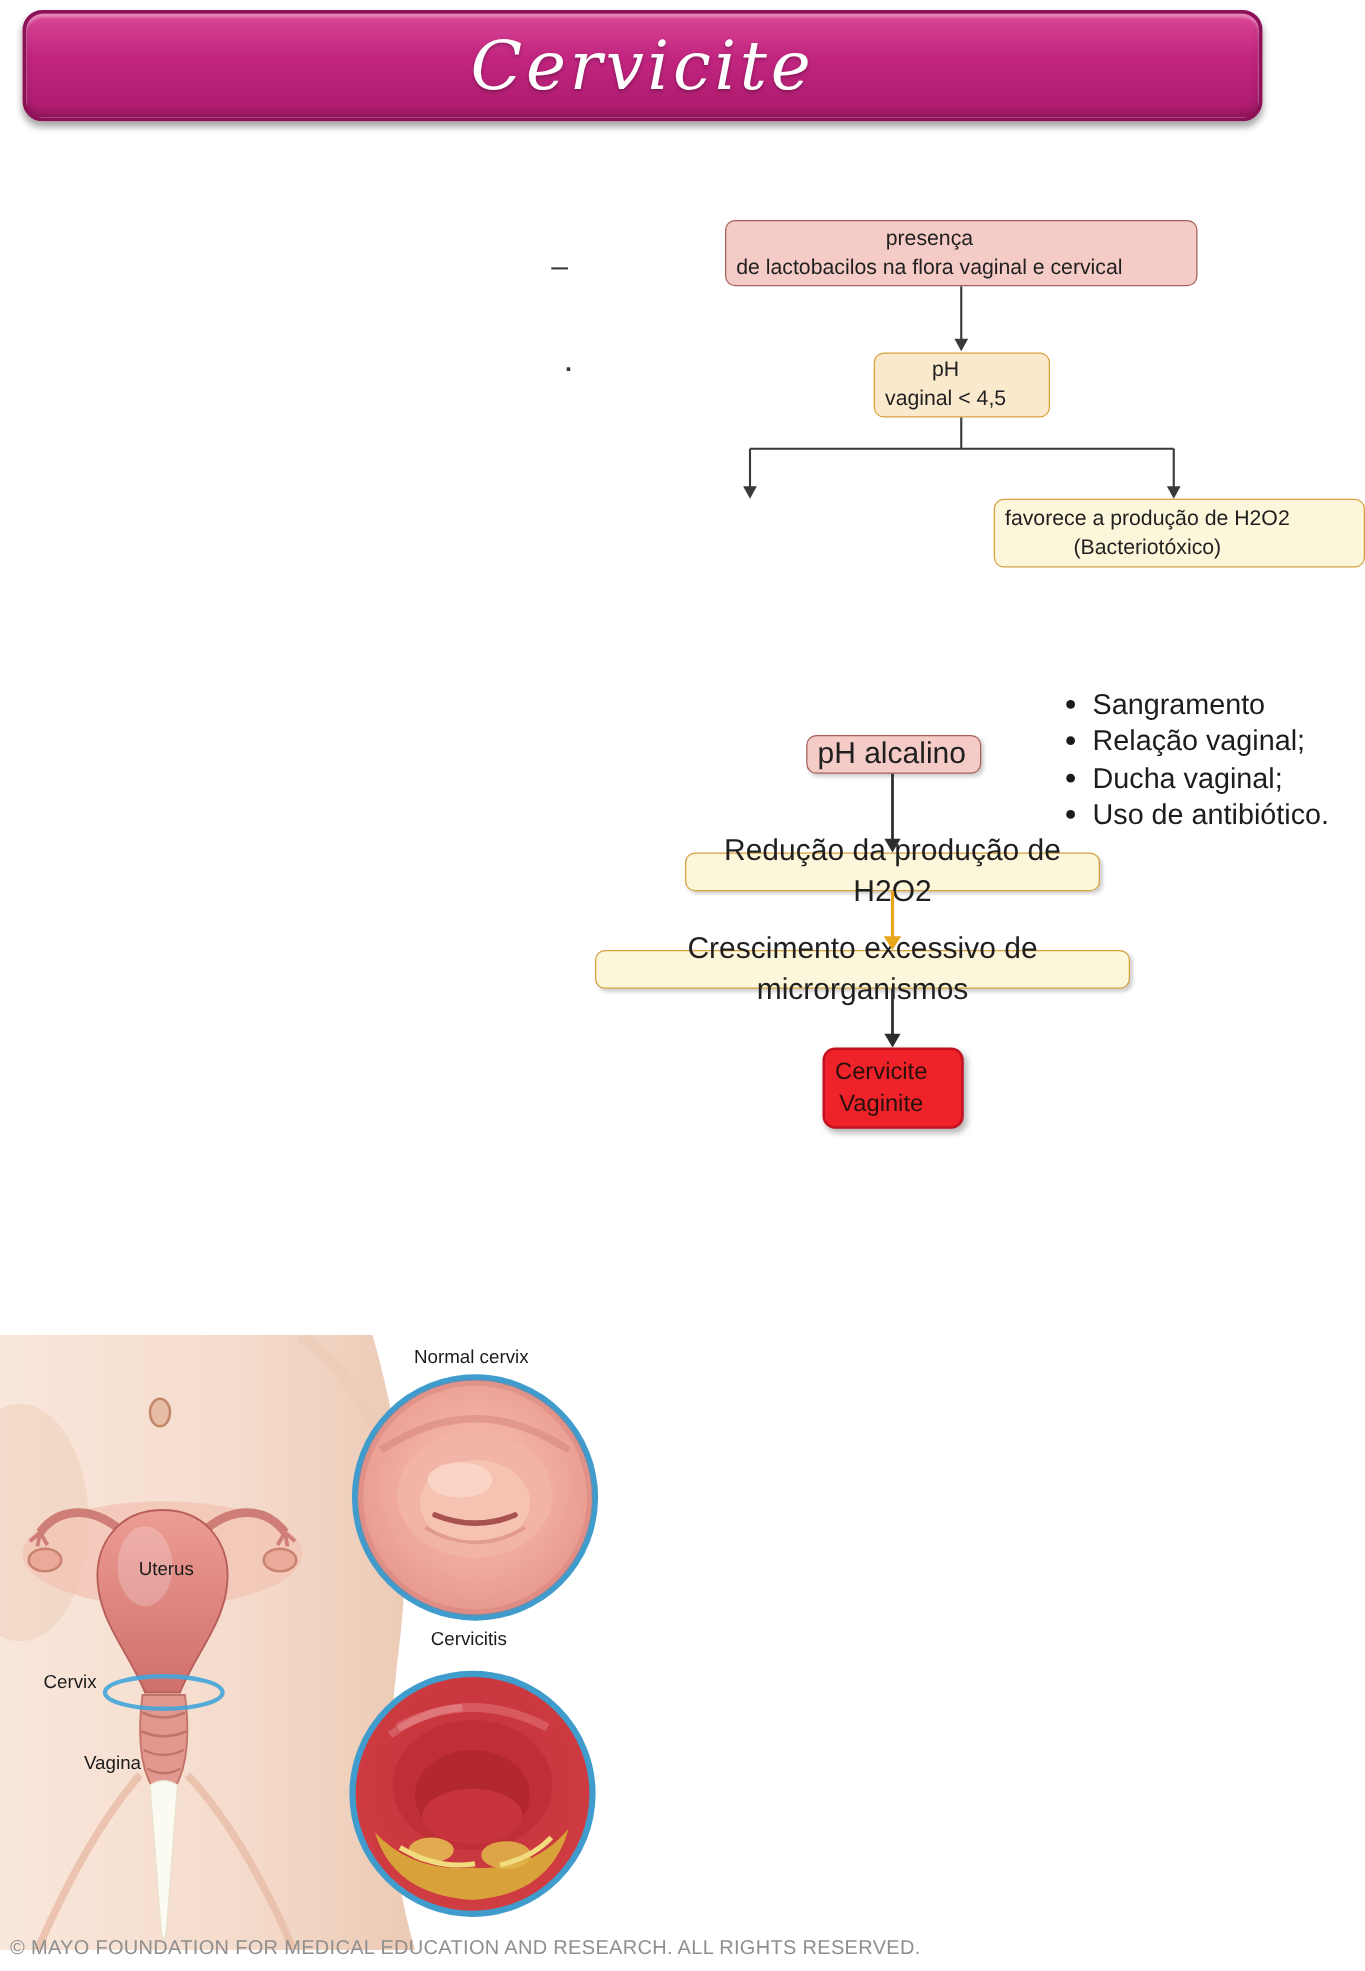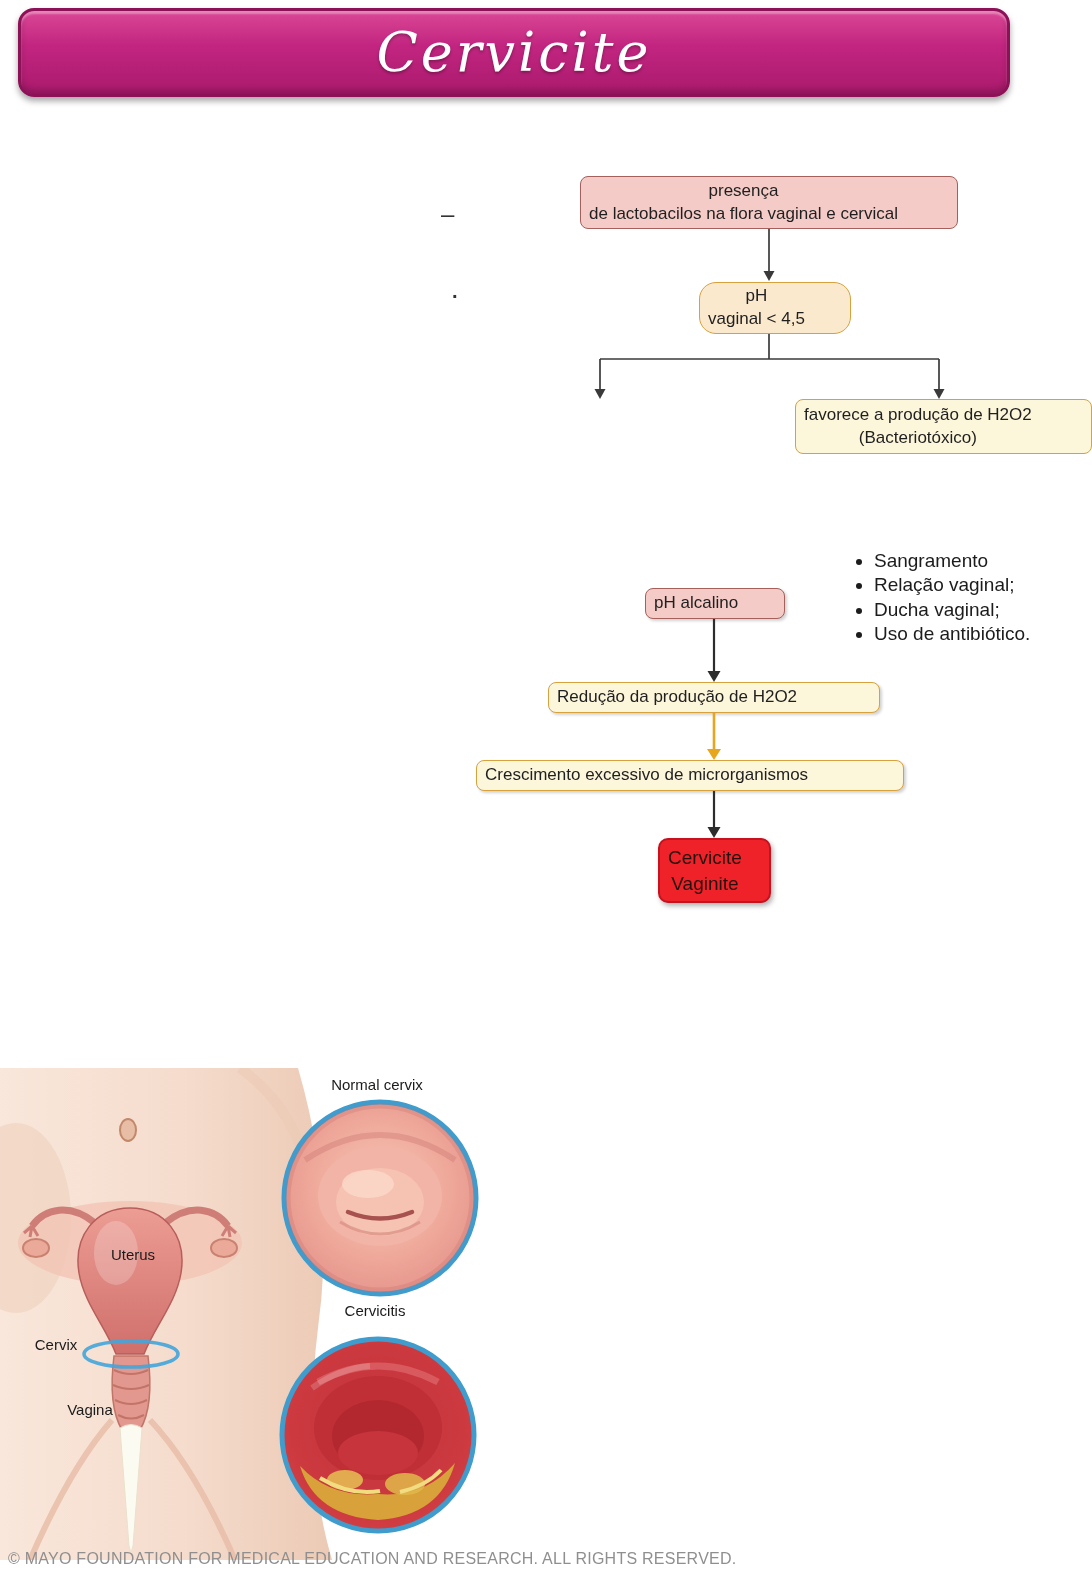--- a/index.html
+++ b/index.html
@@ -24,35 +24,35 @@
   
   .fc-box {
     position:absolute; display:flex; align-items:center; justify-content:flex-start;
     text-align:center; border-radius:8px; color:#1f1f1f;
     font-size:17px; line-height:1.35; padding:2px 8px;
   }
   .fc-box span { white-space:pre-line; }
   .style-pink  { background:#f4cbc6; border:1.6px solid #a5605b; }
   .style-peach { background:#fbe9ce; border:1.6px solid #d7a13d; }
   .style-cream { background:#fcf6db; border:1.6px solid #d7a13d; }
-  .fc2 { font-size:17px; box-shadow:2px 2px 3px rgba(0,0,0,.18); }
+  .fc2 { font-size:24px; box-shadow:2px 2px 3px rgba(0,0,0,.18); }
   .style-red {
     background:#ee2228; border:2px solid #c31220; color:#26110f;
     font-size:19px; box-shadow:2px 3px 5px rgba(0,0,0,.3); border-radius:10px;
   }
 
   .stray { position:absolute; color:#333; }
   .stray-dash { left:441px; top:200px; font-size:24px; }
   .stray-dot  { left:452px; top:280px; font-size:20px; font-weight:bold; }
 
   .causes {
     position:absolute; left:852px; top:549px; width:230px;
     list-style:disc; list-style-position:outside; padding-left:22px;
   }
-  .causes li { font-size:19px; color:#1c1c1c; line-height:1.28; }
+  .causes li { font-size:23px; color:#1c1c1c; line-height:1.28; }
 
   .arrows { position:absolute; left:0; top:0; pointer-events:none; }
 
   
   .anatomy { position:absolute; left:0; top:1068px; }
   .anatomy text { font-family:"Liberation Sans", sans-serif; font-size:15px; fill:#1b1b1b; }
 
   .copyright {
     position:absolute; left:8px; top:1550px;
     font-size:16px; color:#8f8f8f; letter-spacing:.25px;
@@ -67,21 +67,21 @@
     <div class="banner-title">Cervicite</div>
   </div>
 
   <div class="stray stray-dash">–</div>
   <div class="stray stray-dot">.</div>
 
   <div class="fc-box style-pink" style="left:580px; top:176px; width:378px; height:53px;">
     <span>presença
 de lactobacilos na flora vaginal e cervical</span>
   </div>
-  <div class="fc-box style-peach" style="left:699px; top:282px; width:152px; height:52px;border-radius:17px;">
+  <div class="fc-box style-peach" style="left:699px; top:282px; width:141px; height:52px;">
     <span>pH
 vaginal &lt; 4,5</span>
   </div>
   <div class="fc-box style-cream" style="left:795px; top:399px; width:297px; height:55px;">
     <span>favorece a produção de H2O2
 (Bacteriotóxico)</span>
   </div>
 
   <ul class="causes">
     <li>Sangramento</li>

